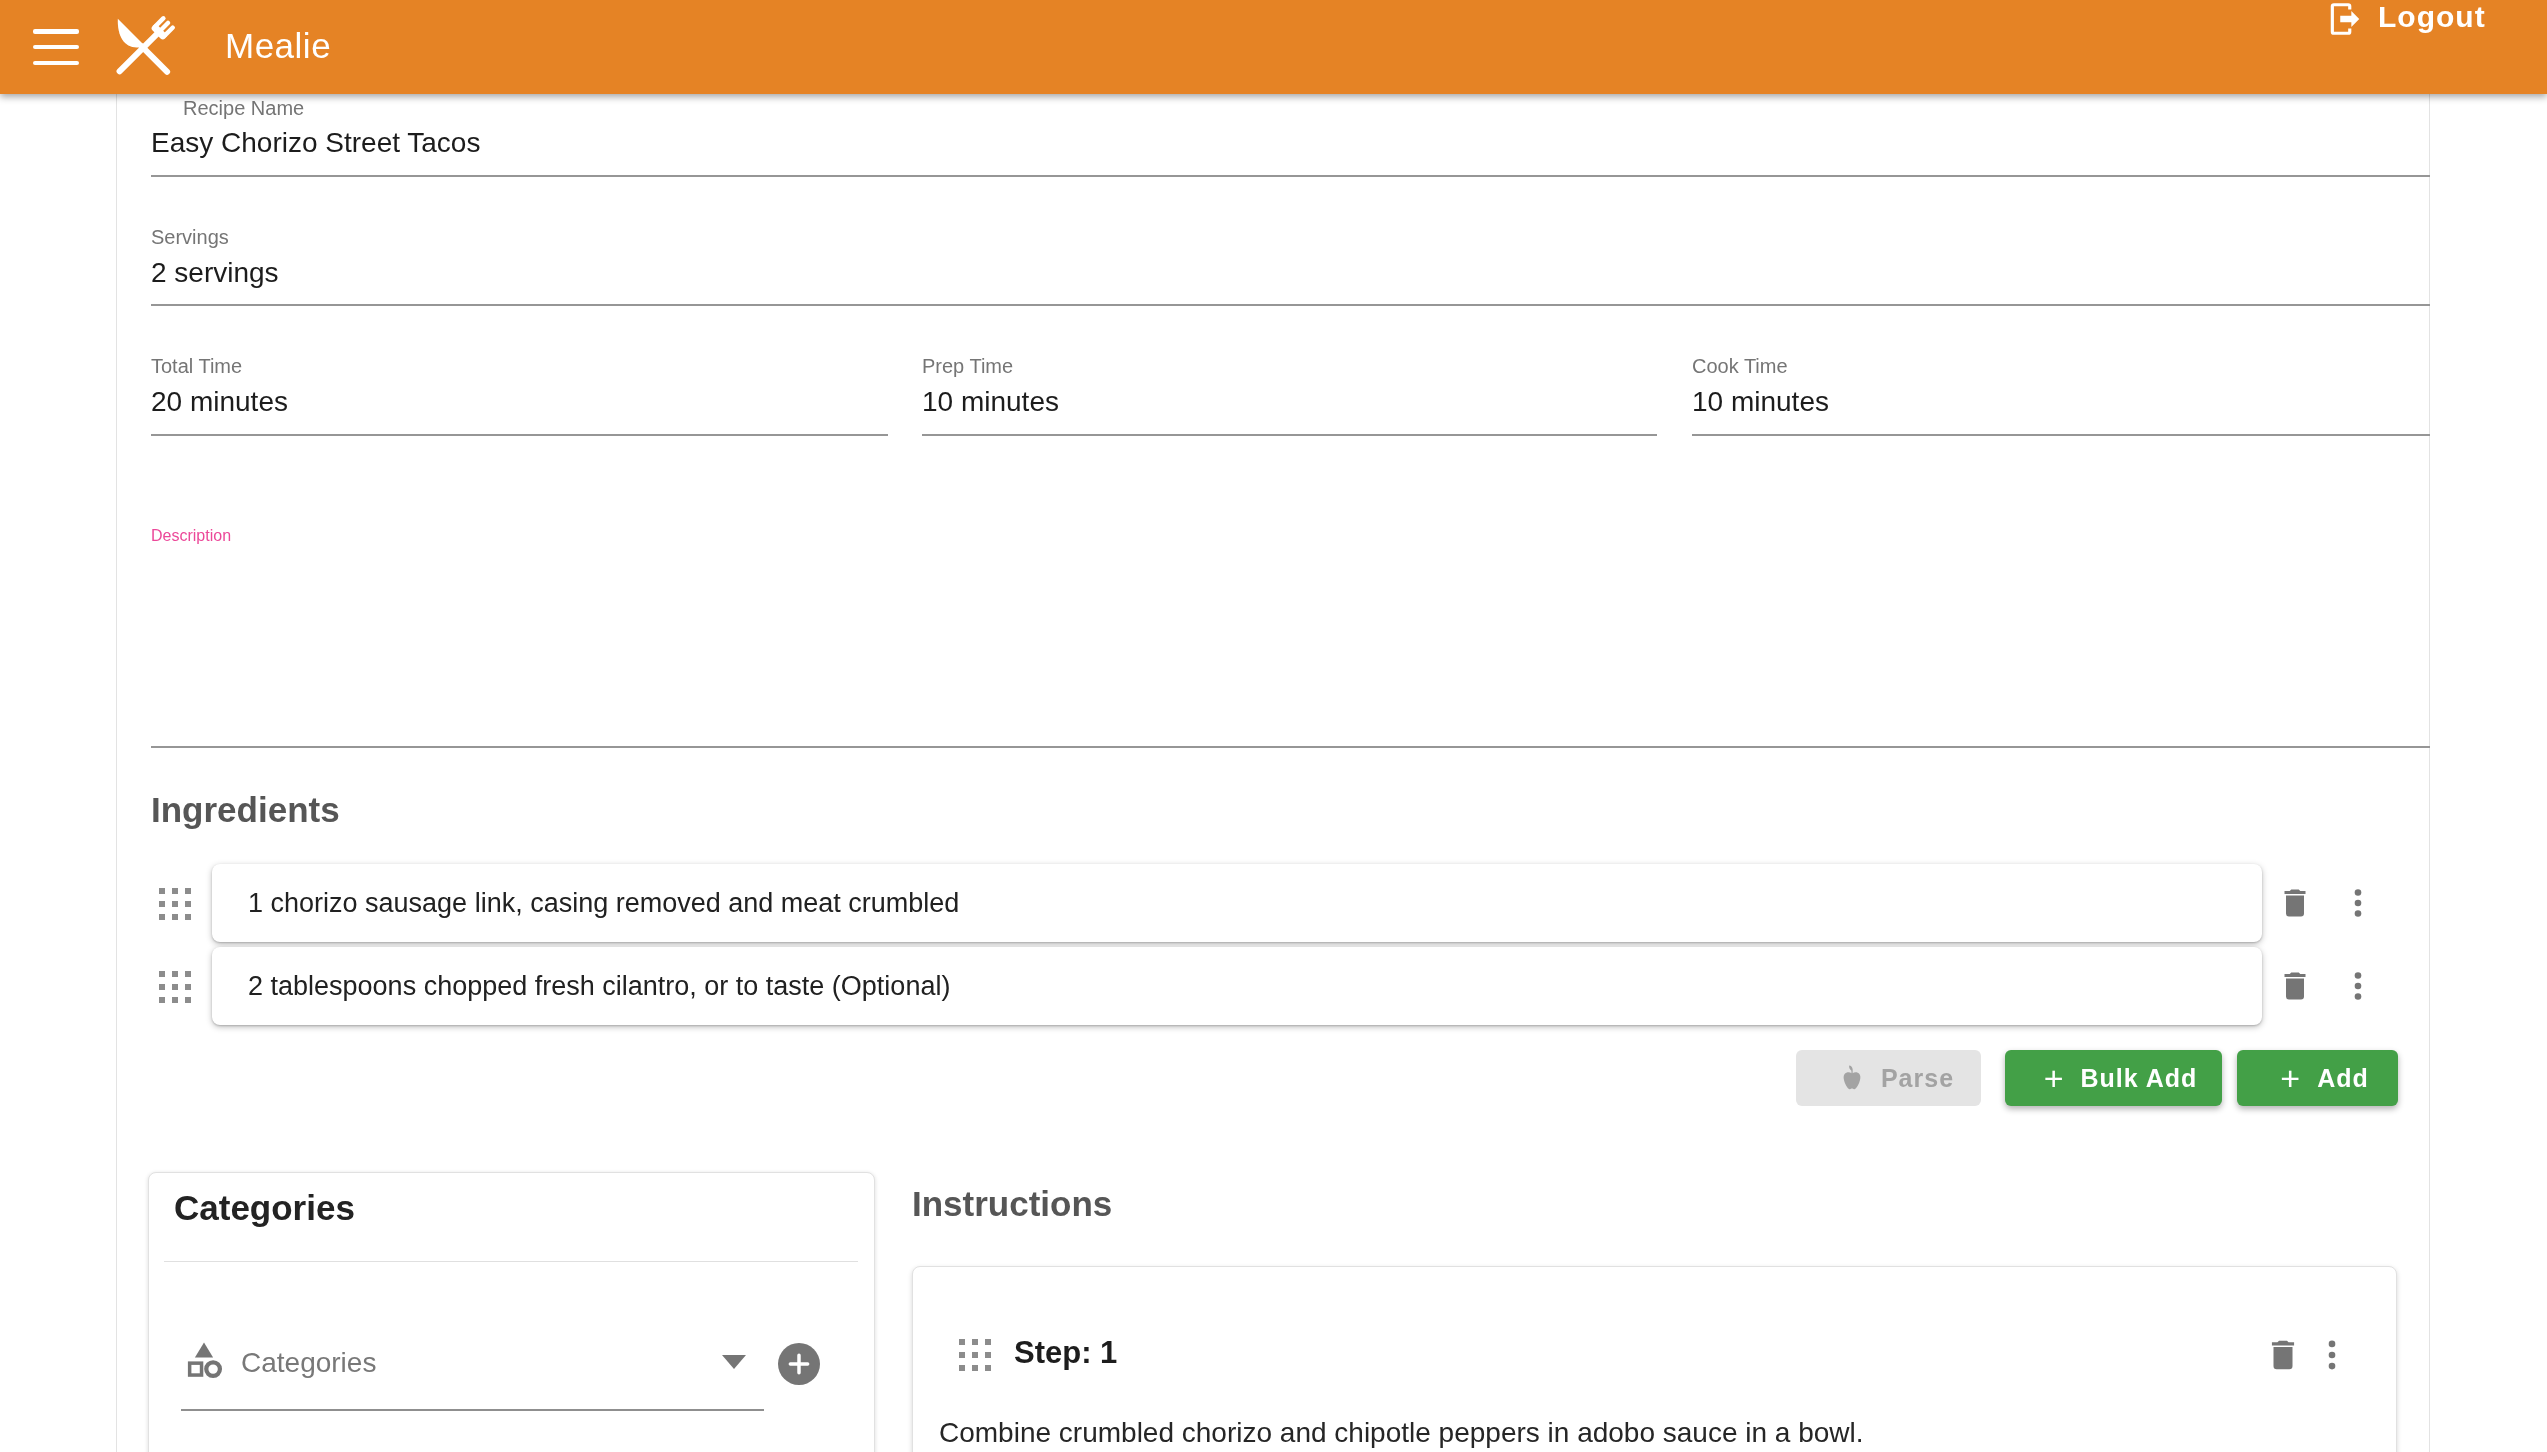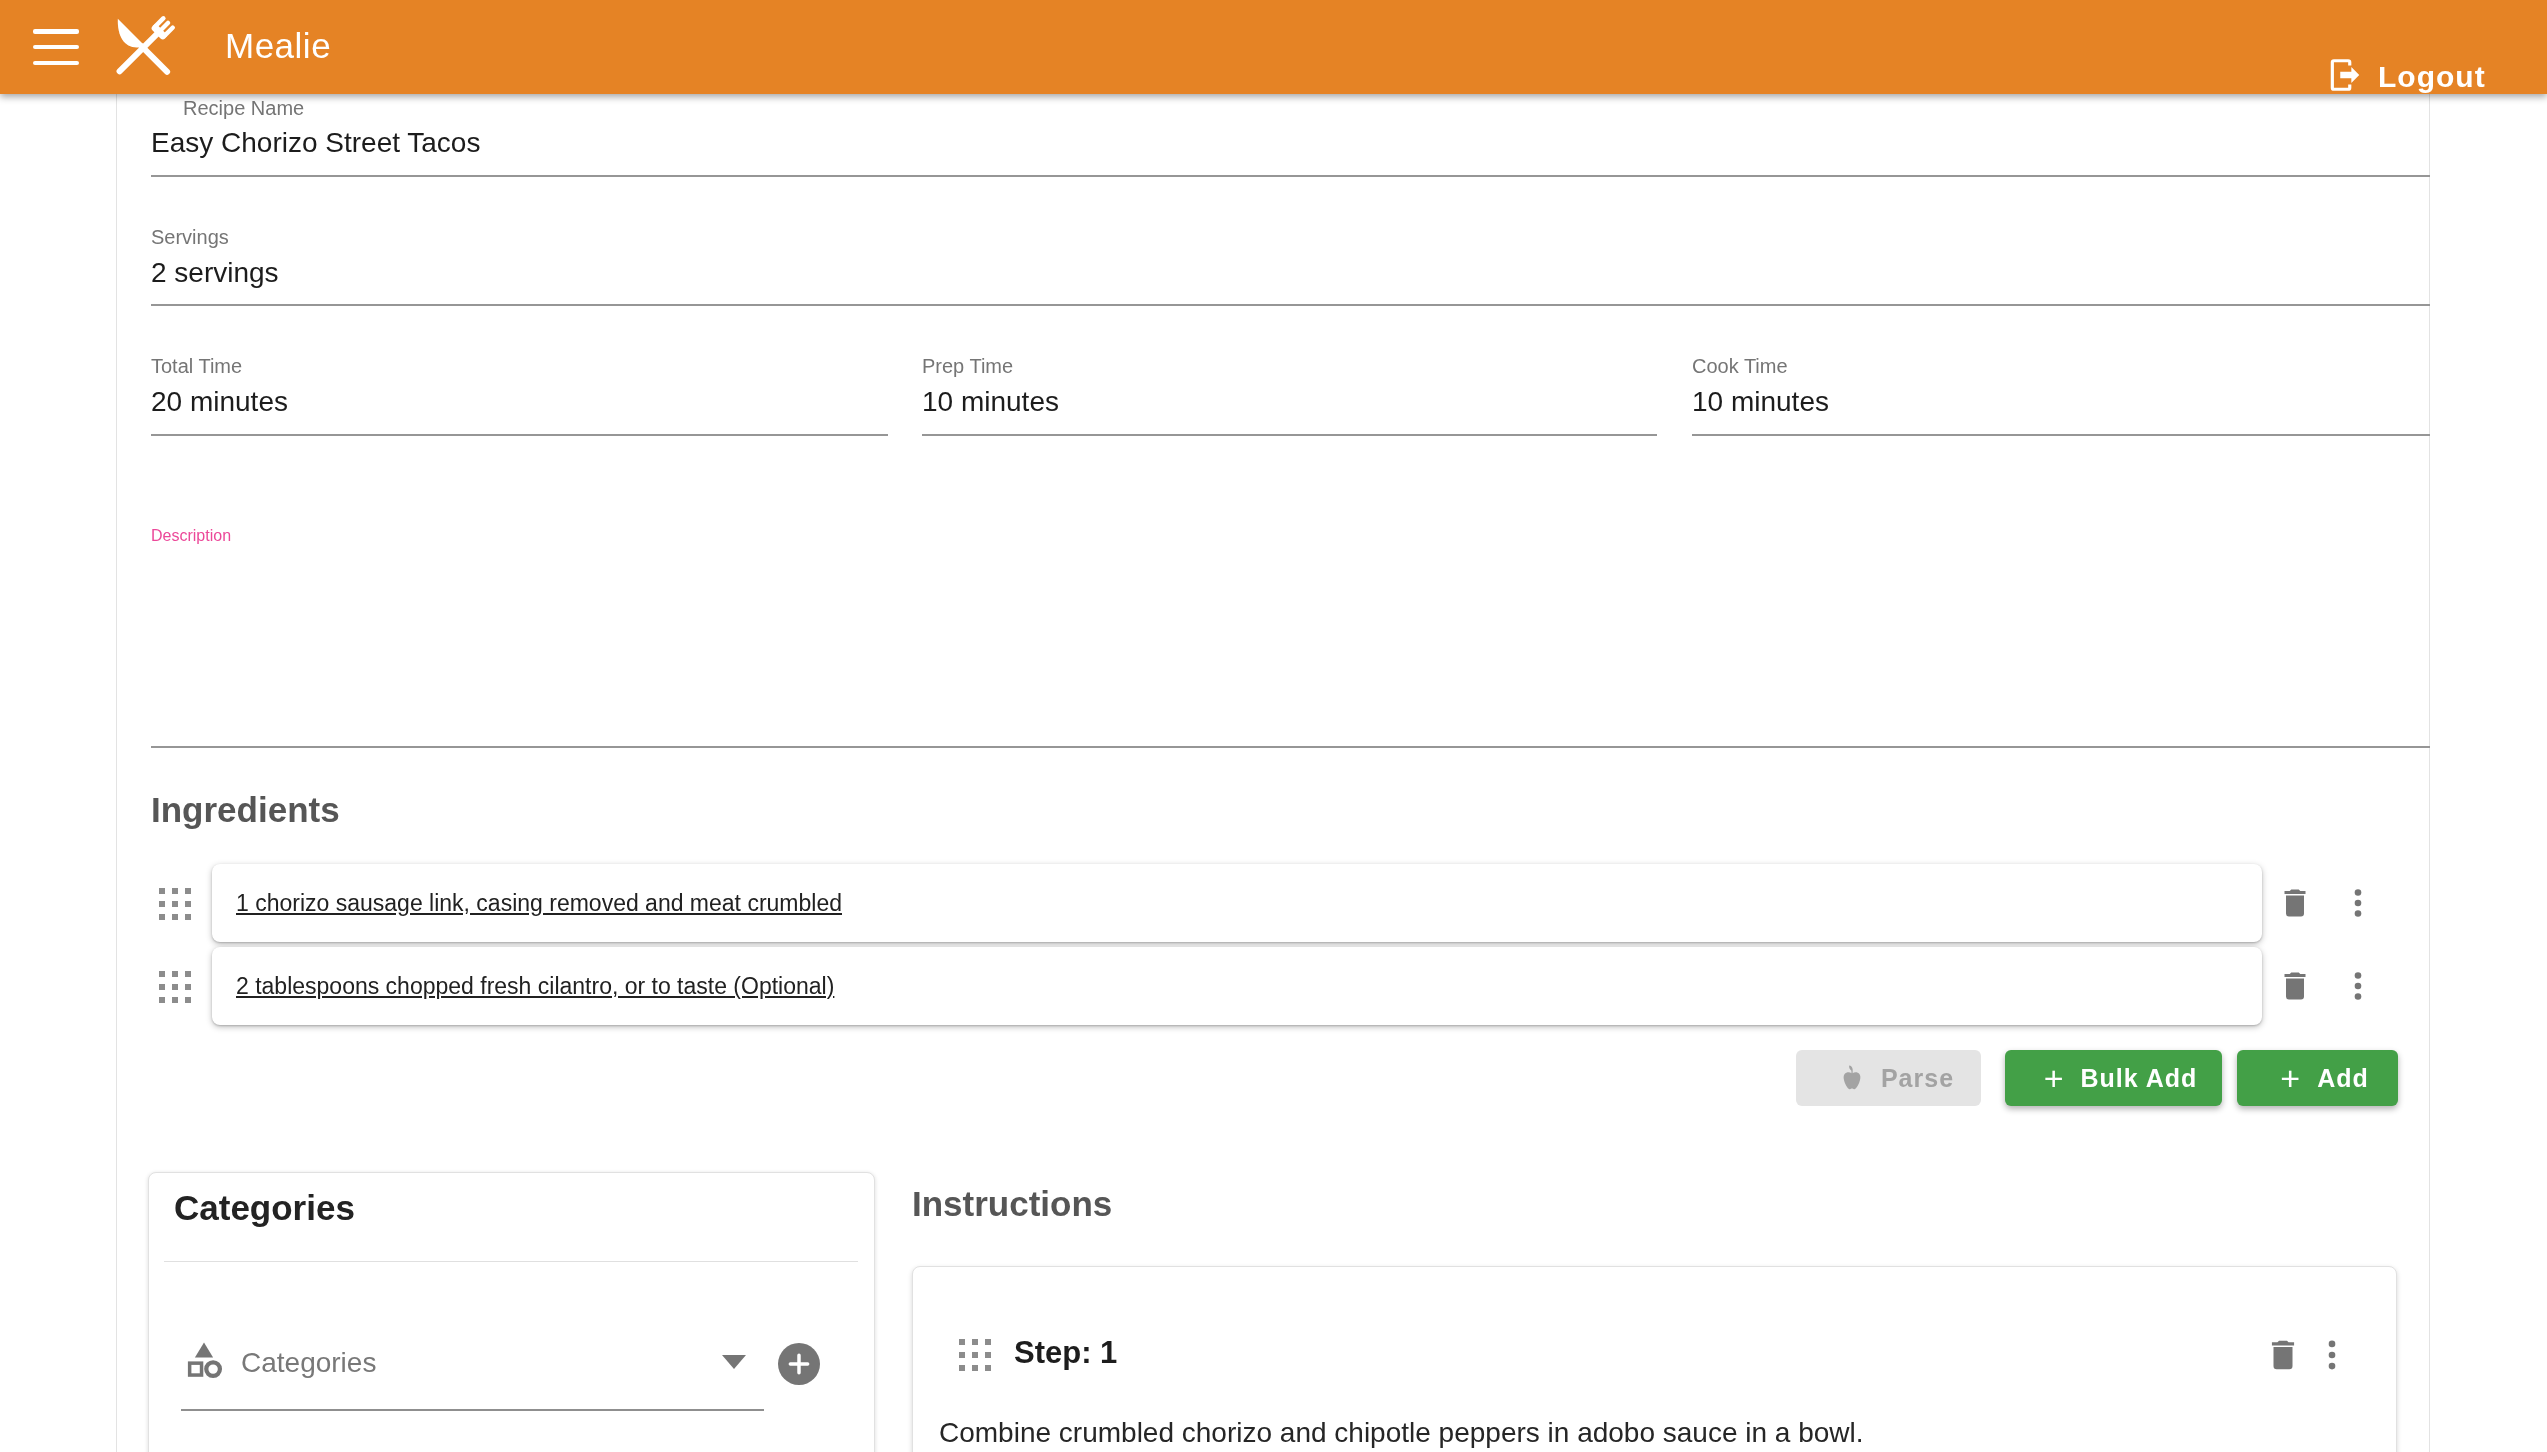--- a/index.html
+++ b/index.html
@@ -19,21 +19,21 @@
   #hamburger{position:absolute;left:33px;top:29px;width:46px;height:36px;
     display:flex;flex-direction:column;justify-content:space-between;cursor:pointer;background:none;border:none;padding:0;}
   #hamburger span{display:block;height:4.5px;width:100%;background:#fff;border-radius:2px;}
   #logo{position:absolute;left:103px;top:8px;}
   #app-title{position:absolute;left:225px;top:0;height:94px;line-height:92px;
     color:#fff;font-size:35px;font-weight:500;letter-spacing:0.5px;}
   #searchbar{position:absolute;left:1772px;top:9px;width:559px;height:76px;
     background:#c06e1f;border-radius:38px;display:flex;align-items:center;cursor:text;}
   #searchbar svg{margin-left:42px;}
   #search-placeholder{margin-left:26px;font-size:28px;color:rgba(255,255,255,0.78);}
-  #logout{position:absolute;left:2326px;top:0;height:94px;display:flex;align-items:flex-end;cursor:pointer;background:none;border:none;padding:0;}
+  #logout{position:absolute;left:2326px;top:0;height:94px;display:flex;align-items:flex-start;cursor:pointer;background:none;border:none;padding:0;}
   #logout-label{margin-left:14px;color:#fff;font-size:30px;font-weight:bold;letter-spacing:1px;}
 
   
   #main-card{position:absolute;left:116px;top:94px;width:2312px;height:1359px;
     background:#fff;border-left:1px solid #e3e3e3;border-right:1px solid #e3e3e3;}
 
   .flabel{position:absolute;font-size:20px;color:#757575;}
   .fvalue{position:absolute;font-size:28px;color:#1c1c1c;}
   .fline{position:absolute;height:2px;background:#969696;}
   .big-label{position:absolute;font-size:16px;color:#ec4899;}
@@ -63,21 +63,21 @@
   #ingredients-heading{left:151px;top:790px;}
 
   
   .drag-handle{position:absolute;width:32px;height:32px;
     display:grid;grid-template-columns:repeat(3,6px);grid-template-rows:repeat(3,6px);
     gap:7px;cursor:grab;}
   .drag-handle i{background:#8c8c8c;display:block;}
   .ing-card{position:absolute;left:212px;width:2050px;height:78px;background:#fff;
     border-radius:8px;box-shadow:0 2px 6px rgba(0,0,0,0.25),0 1px 2px rgba(0,0,0,0.18);
     display:flex;align-items:center;}
-  .ing-card span{margin-left:24px;font-size:23px;color:#212121;text-decoration:underline;}
+  .ing-card span{margin-left:36px;font-size:27px;color:#212121;}
   #ing-card-1{top:864px;}
   #ing-card-2{top:947px;}
   #ing-handle-1{left:159px;top:888px;}
   #ing-handle-2{left:159px;top:971px;}
   .icon-btn{position:absolute;width:44px;height:44px;display:flex;align-items:center;justify-content:center;
     background:none;border:none;padding:0;cursor:pointer;}
   #ing-trash-1{left:2273px;top:881px;}
   #ing-kebab-1{left:2336px;top:881px;}
   #ing-trash-2{left:2273px;top:964px;}
   #ing-kebab-2{left:2336px;top:964px;}

